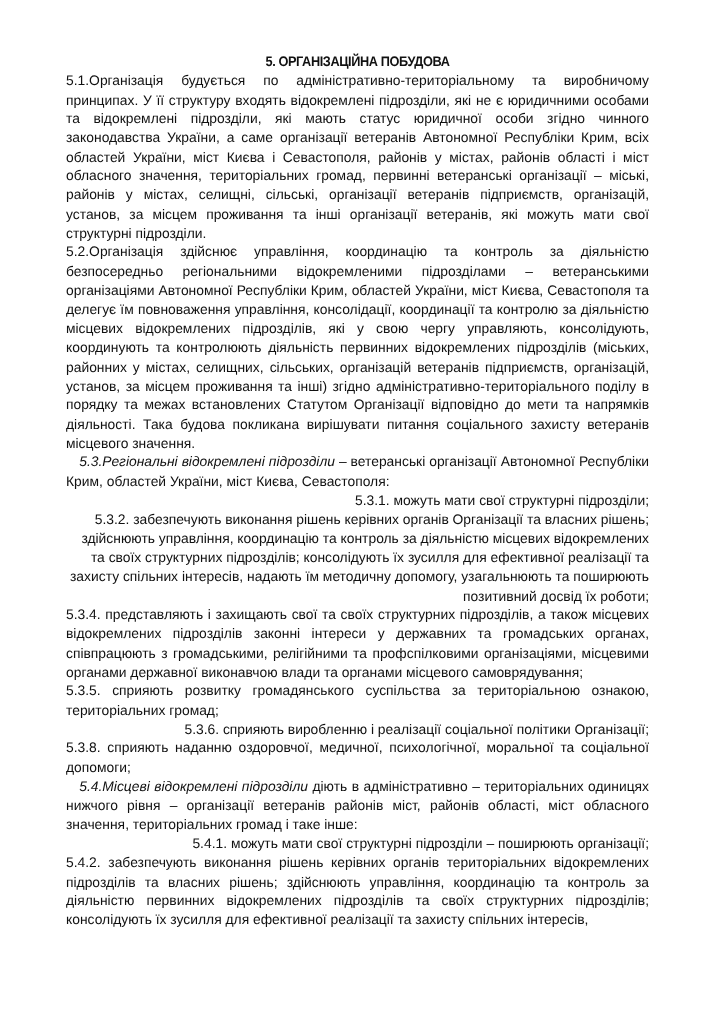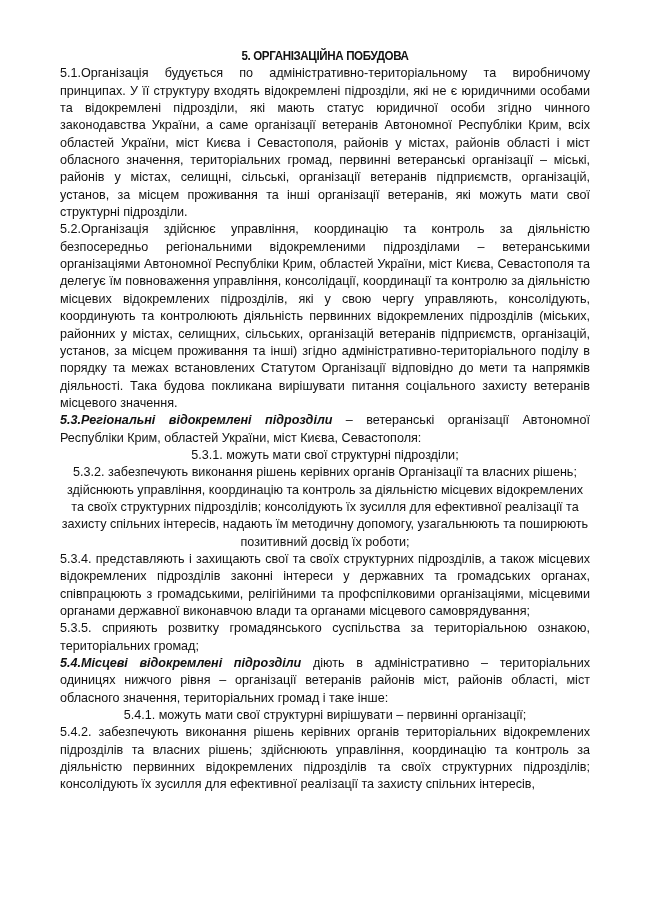--- a/index.html
+++ b/index.html
@@ -3,37 +3,39 @@
 <meta charset="utf-8">
 <style>
   html, body { margin:0; padding:0; background:#ffffff; }
   body { width:650px; height:919px; overflow:hidden; position:relative; }
   .page {
     position:absolute; left:60px; top:30px; width:530px;
     font-family:"Liberation Sans", sans-serif;
     font-size:12.6px; line-height:17.35px; color:#111111;
   }
   .p { margin:0; text-align:justify; }
-  .left { text-align:center; }
+  .left { text-align:right; }
   .heading {
     text-align:center; font-weight:bold; margin:18px 0 0 0;
     font-size:12.6px; letter-spacing:-0.4px; transform:scaleX(0.92);
   }
-  .bi { font-weight:bold; font-style:italic; }
+  .bi { font-weight:normal; font-style:italic;margin-left:12px; }
 </style>
 </head>
 <body>
 
 <div class="page">
 
   <div class="heading">5. ОРГАНІЗАЦІЙНА ПОБУДОВА</div>
 
   <p class="p">5.1.Організація будується по адміністративно-територіальному та виробничому принципах. У її структуру входять відокремлені підрозділи, які не є юридичними особами та відокремлені підрозділи, які мають статус юридичної особи згідно чинного законодавства України, а саме організації ветеранів Автономної Республіки Крим, всіх областей України, міст Києва і Севастополя, районів у містах, районів області і міст обласного значення, територіальних громад, первинні ветеранські організації – міські, районів у містах, селищні, сільські, організації ветеранів підприємств, організацій, установ, за місцем проживання та інші організації ветеранів, які можуть мати свої структурні підрозділи.</p>
   <p class="p">5.2.Організація здійснює управління, координацію та контроль за діяльністю безпосередньо регіональними відокремленими підрозділами – ветеранськими організаціями Автономної Республіки Крим, областей України, міст Києва, Севастополя та делегує їм повноваження управління, консолідації, координації та контролю за діяльністю місцевих відокремлених підрозділів, які у свою чергу управляють, консолідують, координують та контролюють діяльність первинних відокремлених підрозділів (міських, районних у містах, селищних, сільських, організацій ветеранів підприємств, організацій, установ, за місцем проживання та інші) згідно адміністративно-територіального поділу в порядку та межах встановлених Статутом Організації відповідно до мети та напрямків діяльності. Така будова покликана вирішувати питання соціального захисту ветеранів місцевого значення.</p>
   <p class="p"><span class="bi">5.3.Регіональні відокремлені підрозділи</span><span> – ветеранські організації Автономної Республіки Крим, областей України, міст Києва, Севастополя:</span></p>
   <p class="p left">5.3.1. можуть мати свої структурні підрозділи;</p>
   <p class="p left">5.3.2. забезпечують виконання рішень керівних органів Організації та власних рішень; здійснюють управління, координацію та контроль за діяльністю місцевих відокремлених та своїх структурних підрозділів; консолідують їх зусилля для ефективної реалізації та захисту спільних інтересів, надають їм методичну допомогу, узагальнюють та поширюють позитивний досвід їх роботи;</p>
   <p class="p">5.3.4. представляють і захищають свої та своїх структурних підрозділів, а також місцевих відокремлених підрозділів законні інтереси у державних та громадських органах, співпрацюють з громадськими, релігійними та профспілковими організаціями, місцевими органами державної виконавчою влади та органами місцевого самоврядування;</p>
   <p class="p">5.3.5. сприяють розвитку громадянського суспільства за територіальною ознакою, територіальних громад;</p>
+  <p class="p left">5.3.6. сприяють виробленню і реалізації соціальної політики Організації;</p>
+  <p class="p">5.3.8. сприяють наданню оздоровчої, медичної, психологічної, моральної та соціальної допомоги;</p>
   <p class="p"><span class="bi">5.4.Місцеві відокремлені підрозділи</span><span> діють в адміністративно – територіальних одиницях нижчого рівня – організації ветеранів районів міст, районів області, міст обласного значення, територіальних громад і таке інше:</span></p>
-  <p class="p left">5.4.1. можуть мати свої структурні вирішувати – первинні організації;</p>
+  <p class="p left">5.4.1. можуть мати свої структурні підрозділи – поширюють організації;</p>
   <p class="p">5.4.2. забезпечують виконання рішень керівних органів територіальних відокремлених підрозділів та власних рішень; здійснюють управління, координацію та контроль за діяльністю первинних відокремлених підрозділів та своїх структурних підрозділів; консолідують їх зусилля для ефективної реалізації та захисту спільних інтересів,</p>
 </div>
 
 </body></html>

